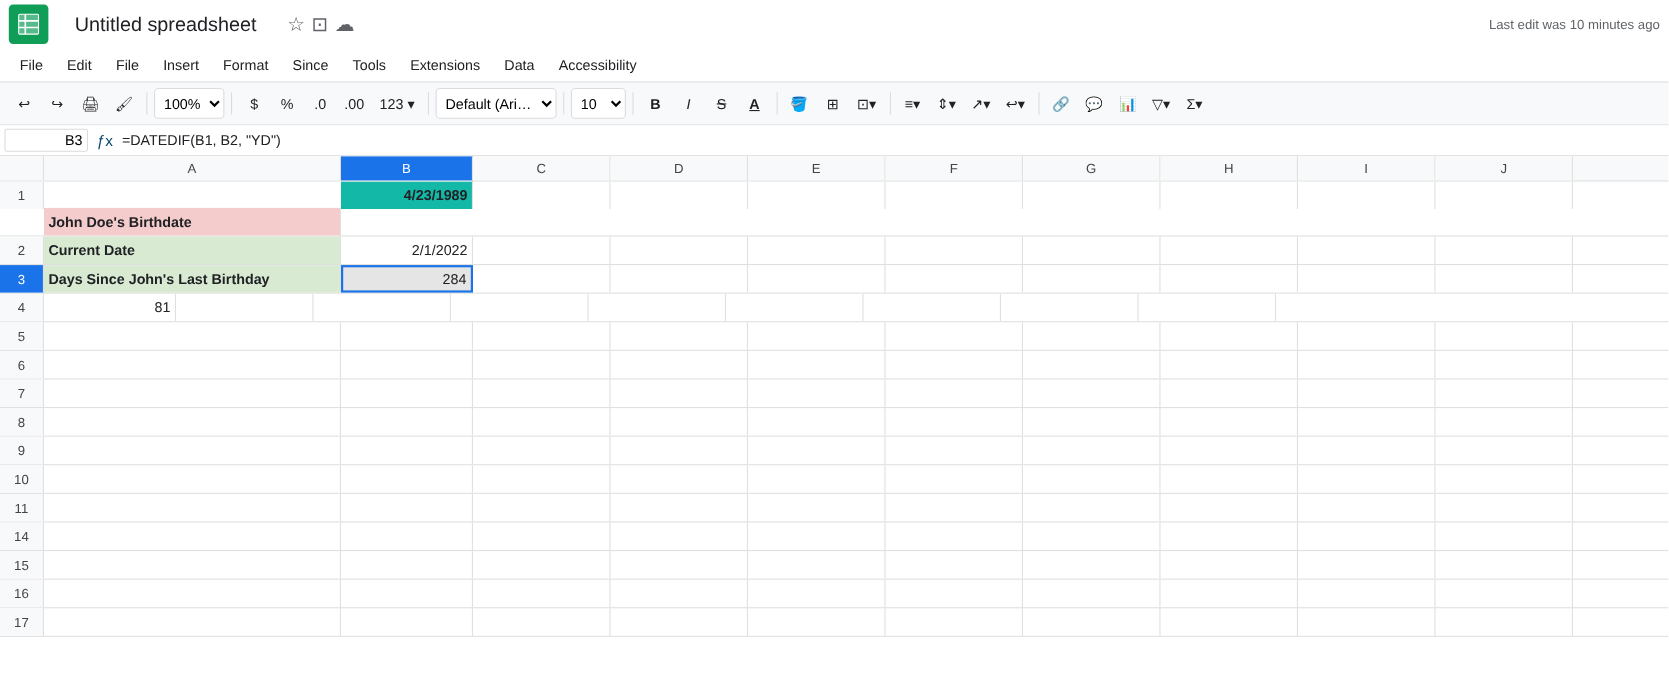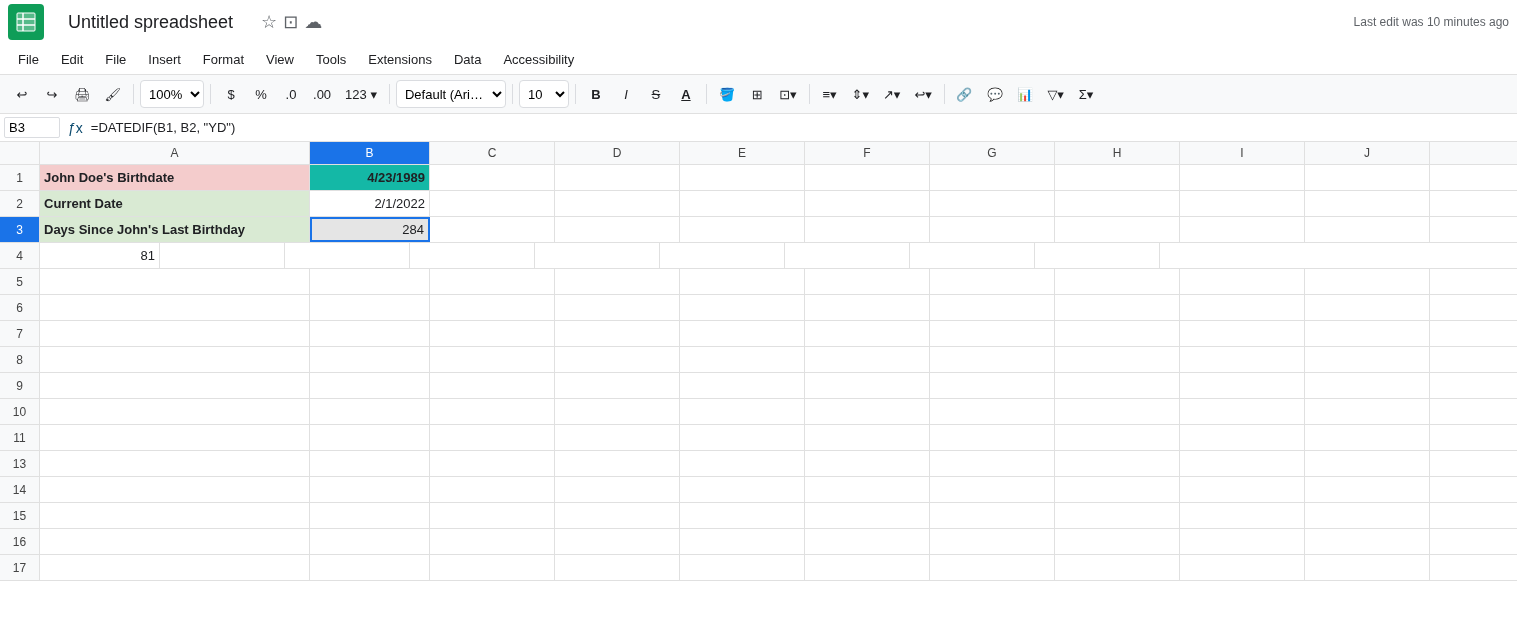--- a/index.html
+++ b/index.html
@@ -98,26 +98,26 @@
     #formula-bar {
       display: flex;
       align-items: center;
       height: 28px;
       border-bottom: 1px solid #e0e0e0;
       background: #fff;
       padding: 0 4px;
       gap: 4px;
     }
     #cell-ref {
-      width: 56px;
+      width: 76px;
       border: 1px solid #dadce0;
       border-radius: 2px;
       padding: 2px 4px;
       font-size: 13px;
-      text-align: left;
+      text-align: right;
       flex-shrink: 0;
     }
     #formula-icon {
       color: #0c4a6e;
       font-size: 14px;
       margin: 0 4px;
     }
     #formula-input {
       flex: 1;
       border: none;
@@ -199,21 +199,21 @@
     .cell.col-c { width: 125px; min-width: 125px; }
     .cell.col-d { width: 125px; min-width: 125px; }
     .cell.col-e { width: 125px; min-width: 125px; }
     .cell.col-f { width: 125px; min-width: 125px; }
     .cell.col-g { width: 125px; min-width: 125px; }
     .cell.col-h { width: 125px; min-width: 125px; }
     .cell.col-i { width: 125px; min-width: 125px; }
     .cell.col-j { width: 125px; min-width: 125px; }
 
     
-    .row-1-a { background: #f4cccc; font-weight: bold; }
+    .row-1-a { background: #f4cccc; font-weight: bold; margin-top: 24px; }
     .row-1-b { background: #14b8a6; font-weight: bold; }
     
     .row-2-a { background: #d9ead3; font-weight: bold; }
     
     .row-3-a { background: #d9ead3; font-weight: bold; }
     .cell-selected {
       border: 2px solid #1a73e8 !important;
       background: #e5e5e5;
     }
     
@@ -252,21 +252,21 @@
   </div>
   <span id="last-edit">Last edit was 10 minutes ago</span>
 </div>
 
 <div id="menu-bar">
   <div class="menu-item">File</div>
   <div class="menu-item">Edit</div>
   <div class="menu-item">File</div>
   <div class="menu-item">Insert</div>
   <div class="menu-item">Format</div>
-  <div class="menu-item">View</div>
+  <div class="menu-item">Since</div>
   <div class="menu-item">Tools</div>
   <div class="menu-item">Extensions</div>
   <div class="menu-item">Data</div>
   <div class="menu-item">Accessibility</div>
 </div>
 
 <div id="toolbar">
   <div class="toolbar-btn" title="Undo">↩</div>
   <div class="toolbar-btn" title="Redo">↪</div>
   <div class="toolbar-btn" title="Print">🖨</div>
@@ -475,33 +475,20 @@
         <div class="cell col-c"></div>
         <div class="cell col-d"></div>
         <div class="cell col-e"></div>
         <div class="cell col-f"></div>
         <div class="cell col-g"></div>
         <div class="cell col-h"></div>
         <div class="cell col-i"></div>
         <div class="cell col-j"></div>
       </div>
     <div class="grid-row">
-        <div class="row-num">13</div>
-        <div class="cell col-a"></div>
-        <div class="cell col-b"></div>
-        <div class="cell col-c"></div>
-        <div class="cell col-d"></div>
-        <div class="cell col-e"></div>
-        <div class="cell col-f"></div>
-        <div class="cell col-g"></div>
-        <div class="cell col-h"></div>
-        <div class="cell col-i"></div>
-        <div class="cell col-j"></div>
-      </div>
-    <div class="grid-row">
         <div class="row-num">14</div>
         <div class="cell col-a"></div>
         <div class="cell col-b"></div>
         <div class="cell col-c"></div>
         <div class="cell col-d"></div>
         <div class="cell col-e"></div>
         <div class="cell col-f"></div>
         <div class="cell col-g"></div>
         <div class="cell col-h"></div>
         <div class="cell col-i"></div>

